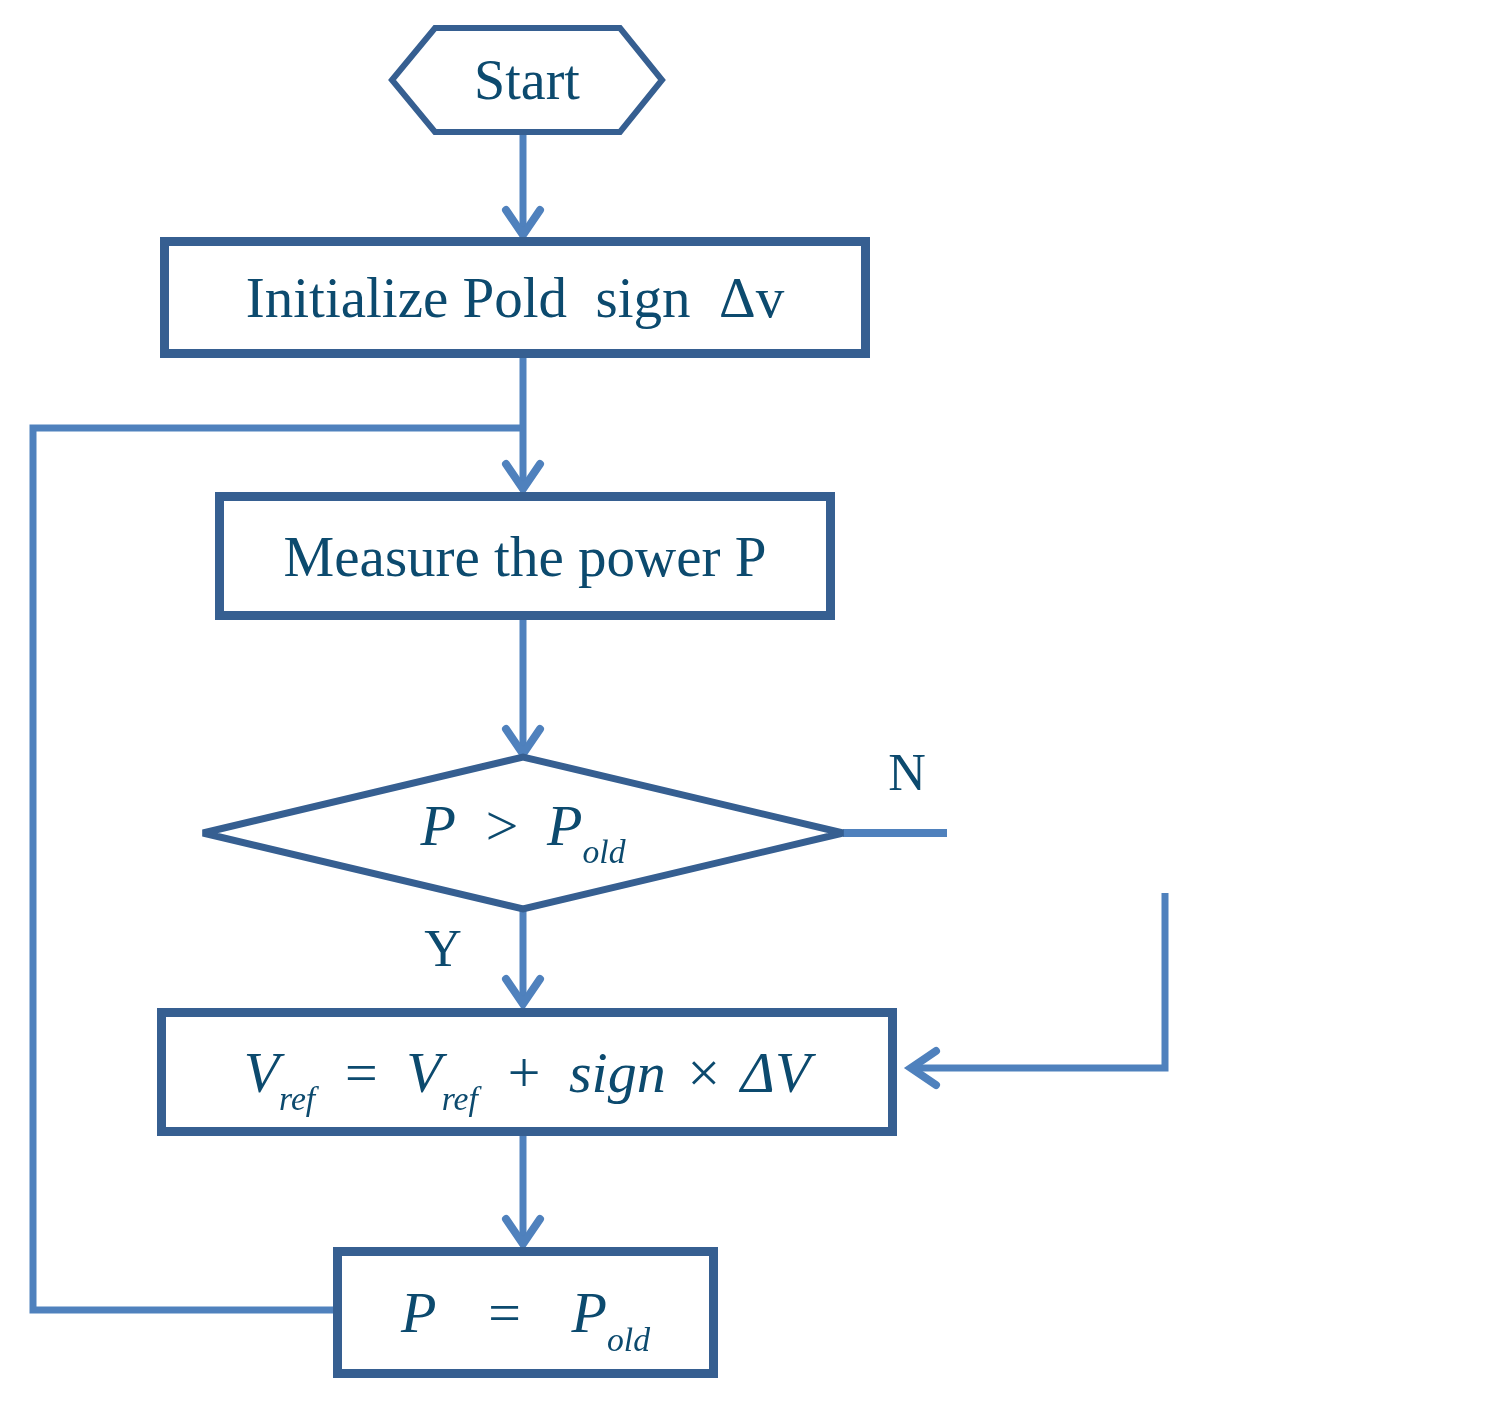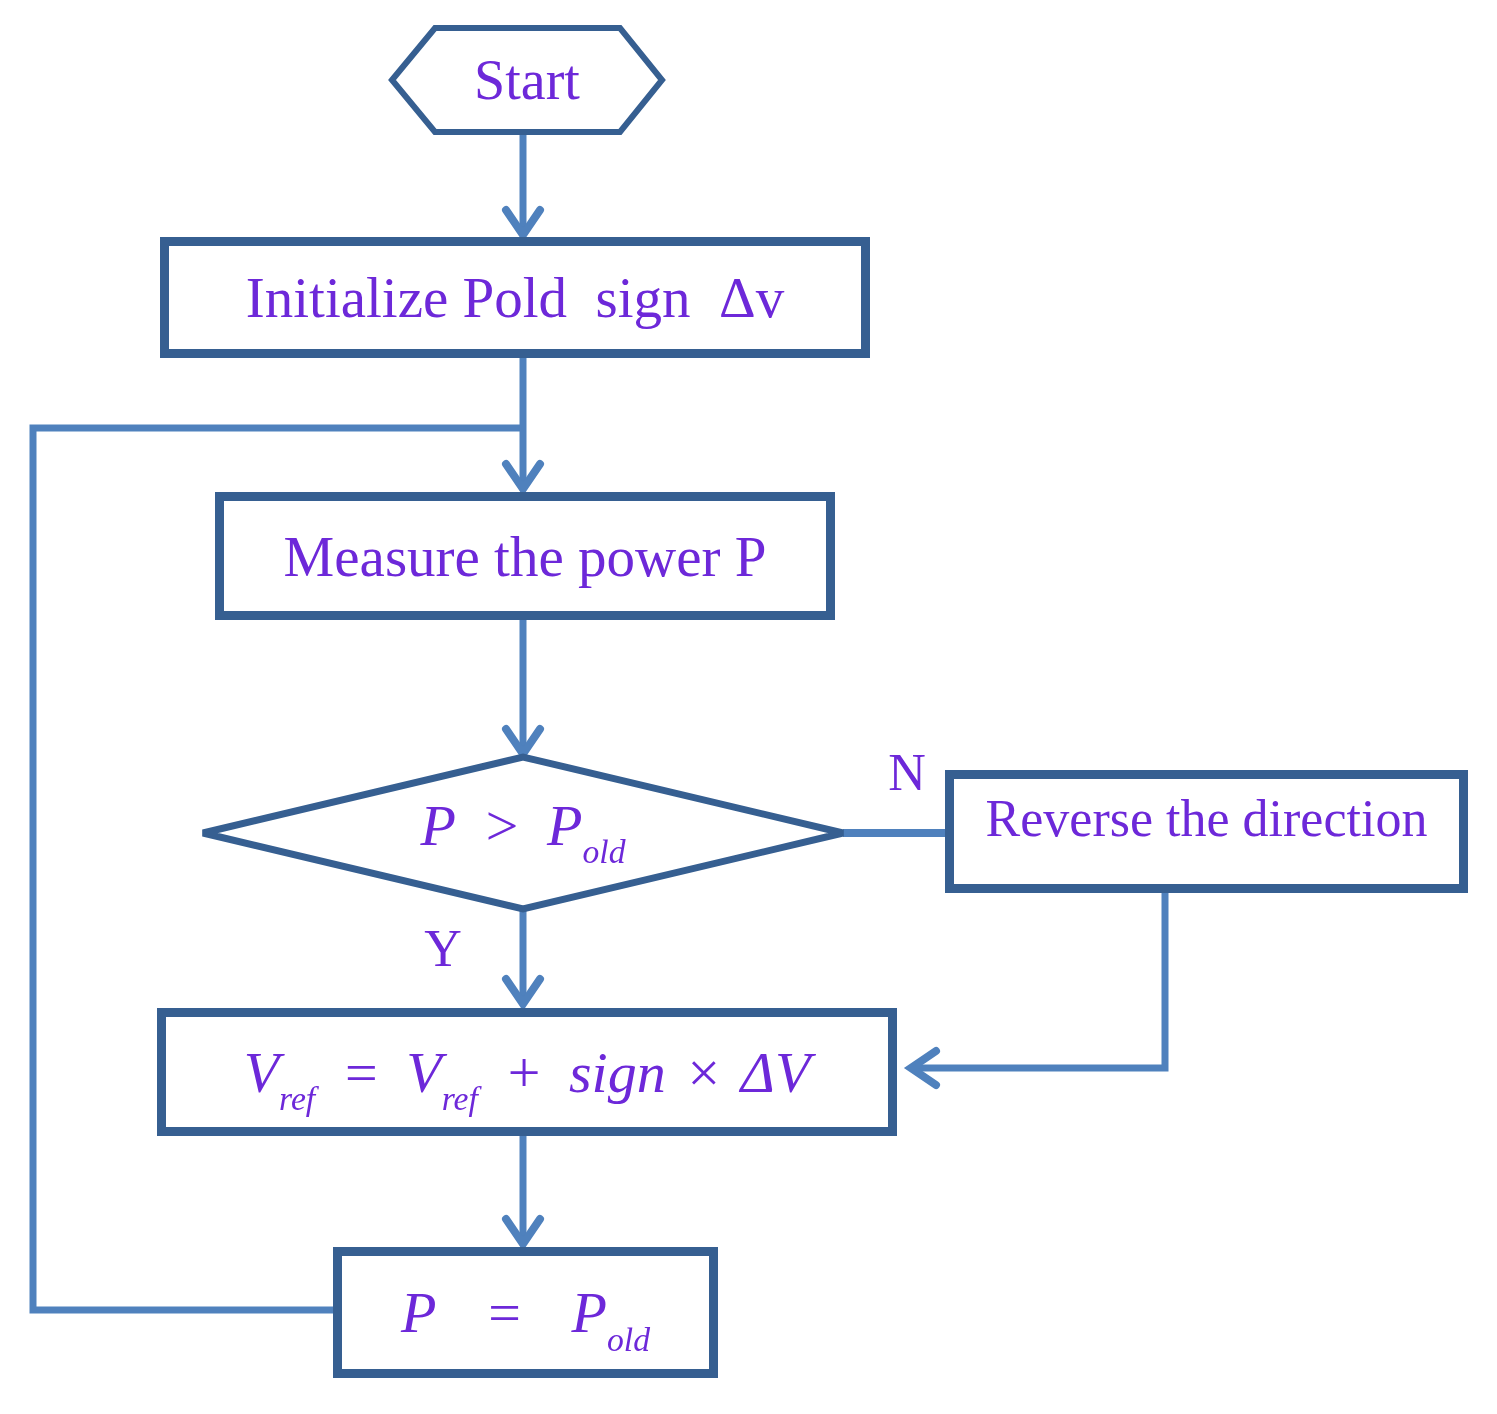--- a/index.html
+++ b/index.html
@@ -2,21 +2,21 @@
 <html><head>
 <meta charset="utf-8">
 <style>
   html, body { margin: 0; padding: 0; background: #ffffff; }
   .canvas {
     position: relative;
     width: 1497px;
     height: 1414px;
     background: #ffffff;
     font-family: "Liberation Serif", "DejaVu Serif", serif;
-    color: #6d28d9;
+    color: #0c4a6e;
     overflow: hidden;
   }
   svg.layer {
     position: absolute;
     left: 0; top: 0;
     width: 1497px; height: 1414px;
   }
   .node-rect {
     position: absolute;
     box-sizing: border-box;
@@ -102,23 +102,20 @@
 
   <div class="node-text" style="left:283px; top:765px; width:480px; height:120px;">
     <span class="formula">
       <span>P</span>
       <span class="gap-m">&gt;</span>
       <span class="gap-m">P</span>
       <span class="sub">old</span>
     </span>
   </div>
 
-  <div class="node-rect t-reverse" style="left:945px; top:770px; width:523px; height:123px;">
-    <span>Reverse the direction</span>
-  </div>
 
   <div class="node-rect" style="left:157px; top:1008px; width:740px; height:128px;">
     <span class="formula">
       <span>V</span>
       <span class="sub">ref</span>
       <span class="gap-m">=</span>
       <span class="gap-m">V</span>
       <span class="sub">ref</span>
       <span class="gap-m">+</span>
       <span class="gap-m">sign</span>

